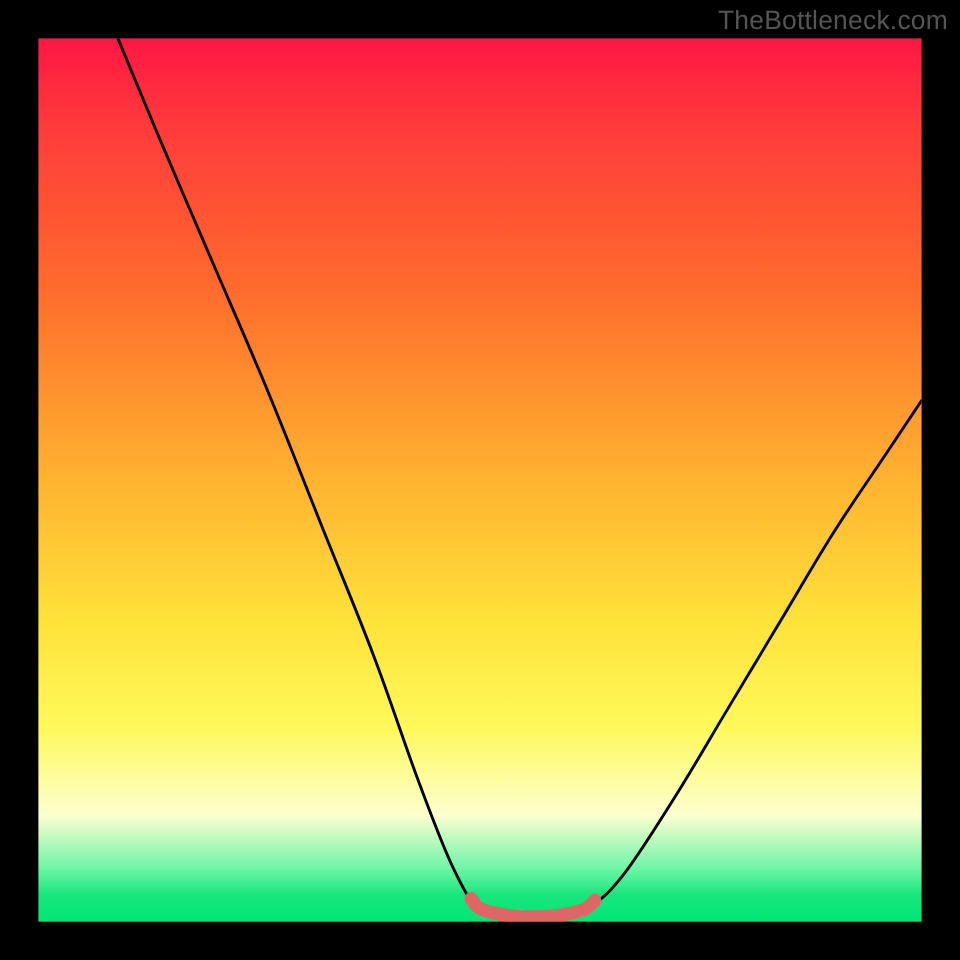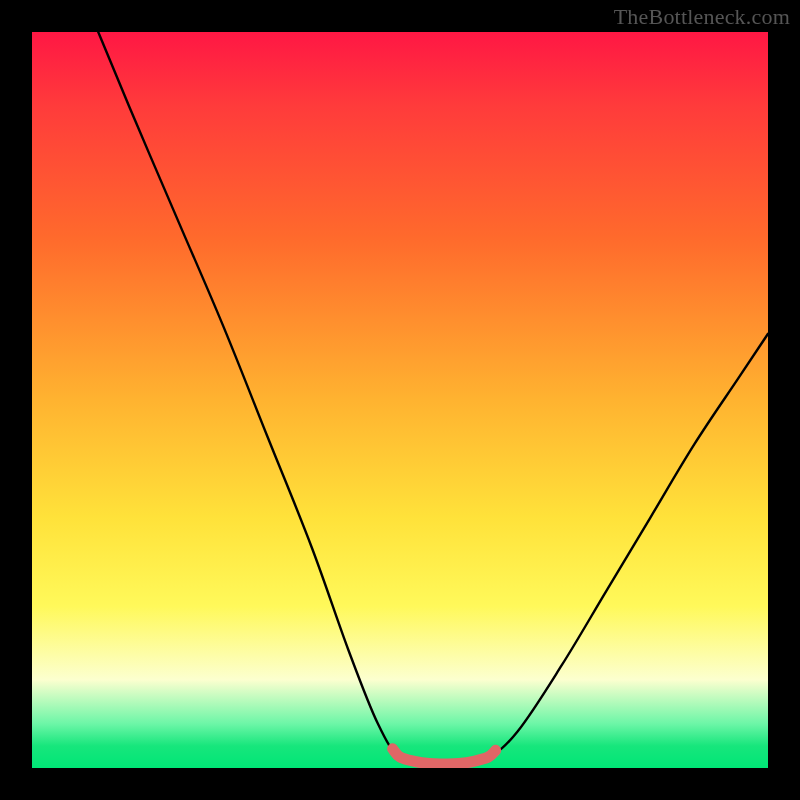--- a/index.html
+++ b/index.html
@@ -9,21 +9,20 @@
     height: 800px;
     background: #000;
     overflow: hidden;
     font-family: Arial, Helvetica, sans-serif;
   }
   .frame {
     position: relative;
     width: 800px;
     height: 800px;
     background: #000;
-    font-family: Liberation Serif, serif;
   }
   .watermark {
     position: absolute;
     top: 4px;
     right: 10px;
     color: #555;
     font-size: 22px;
     font-weight: 500;
     letter-spacing: 0.2px;
     user-select: none;

